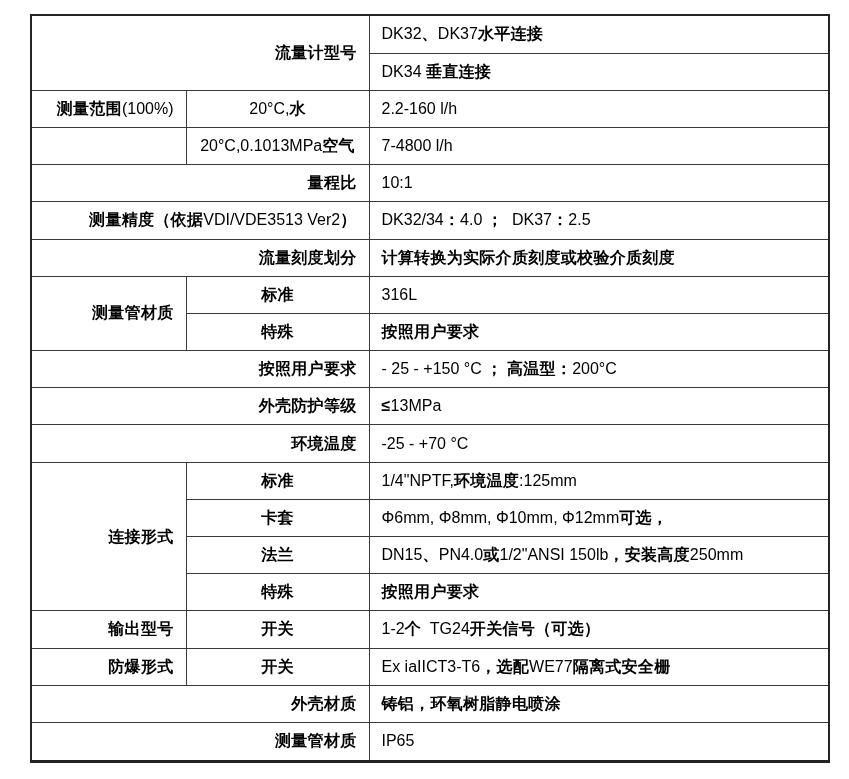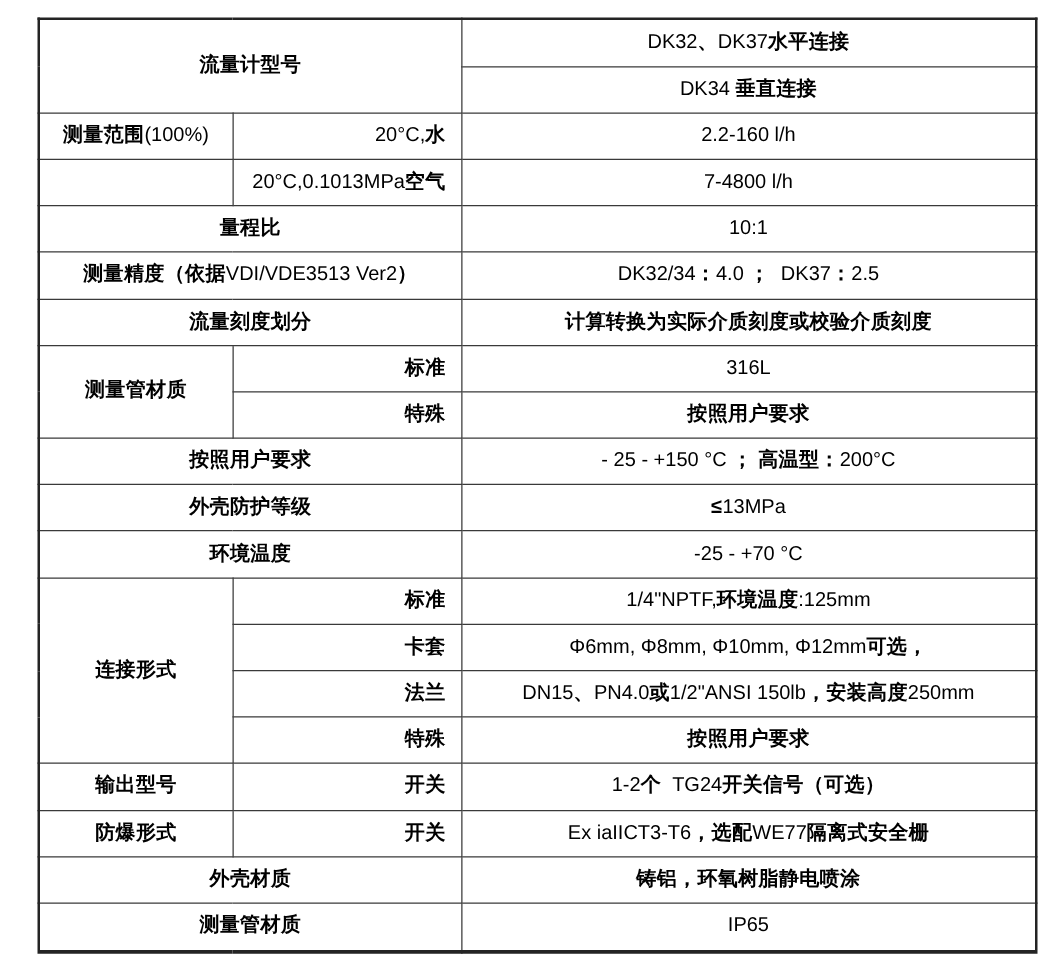--- a/index.html
+++ b/index.html
@@ -36,23 +36,23 @@
   }
   
   table.spec {
     border: 2px solid #242424;
     border-bottom-width: 3px;
   }
   td .cjk, .cjk {
     font-weight: 700;
     letter-spacing: 0.3px;
   }
-  td.lab { text-align: center; }
-  td.sub { text-align: right; }
-  td.val { text-align: center; }
+  td.lab { text-align: right; }
+  td.sub { text-align: center; }
+  td.val { text-align: left; }
 </style>
 </head>
 <body>
 
 <div class="page">
   <table class="spec">
     <colgroup>
       <col style="width:155px">
       <col style="width:183px">
       <col style="width:460px">

